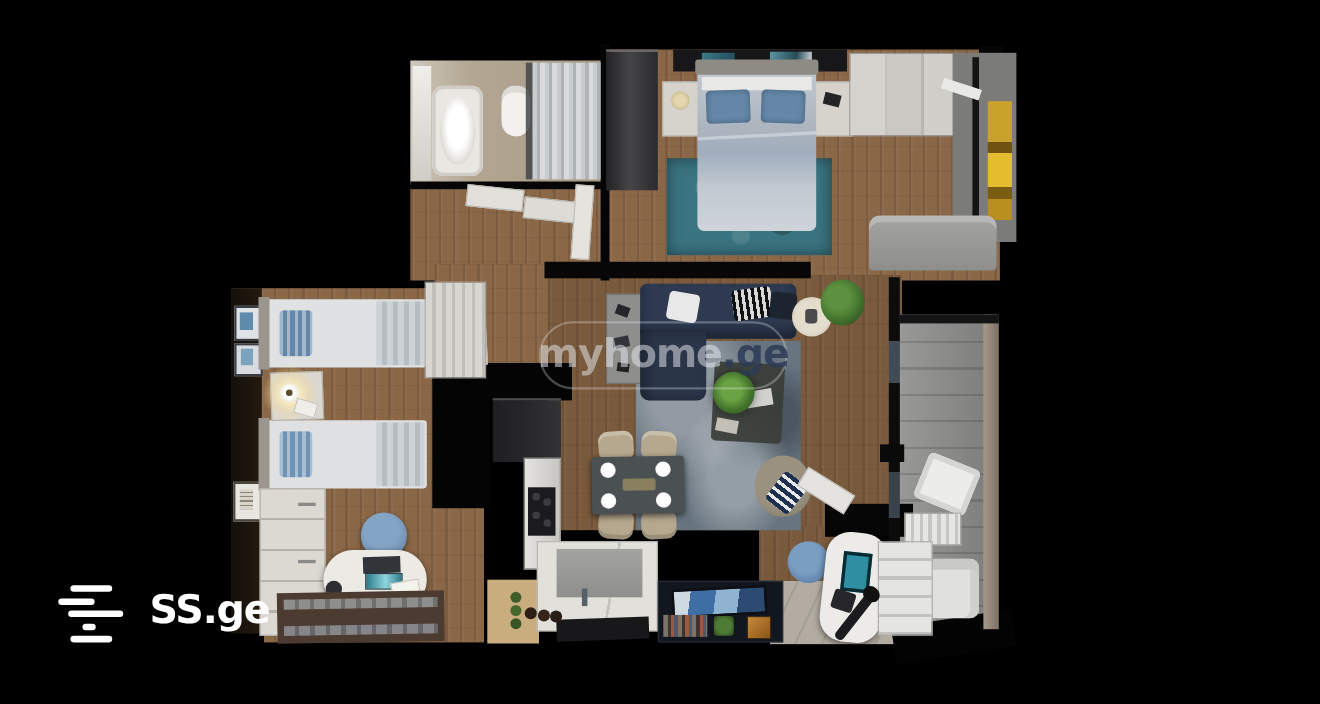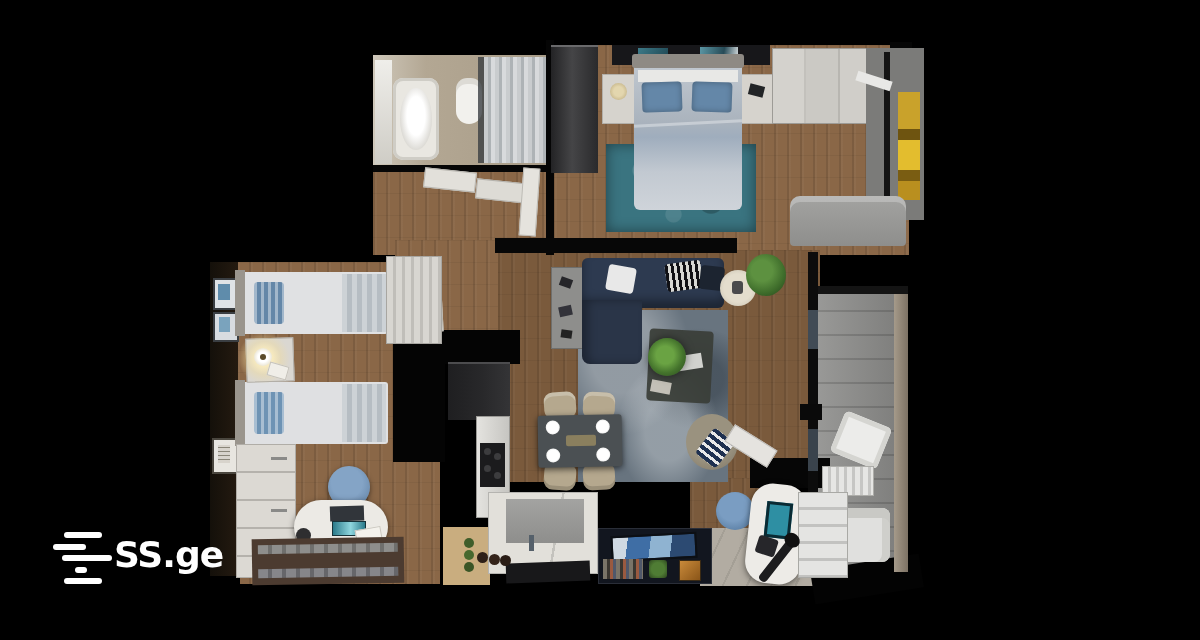--- a/index.html
+++ b/index.html
@@ -24,21 +24,21 @@
       linear-gradient(90deg, rgba(255,255,255,0.10), rgba(0,0,0,0.12));
   }
   .watermark{
     display:flex;align-items:center;justify-content:center;
     border:2px solid rgba(235,238,242,0.30);border-radius:999px;
     font-weight:bold;font-size:36px;letter-spacing:-1px;line-height:1;
     z-index:50;
   }
   .watermark .brand{color:rgba(228,232,238,0.52);}
   .watermark .dom{color:var(--watermark_ge);opacity:0.85;}
-  .logo{display:flex;align-items:center;z-index:60;}
+  .logo{display:flex;align-items:center;gap:22px;z-index:60;}
   .logo-bars{position:relative;width:62px;height:56px;}
   .logo-bars span{position:absolute;height:6px;border-radius:3px;background:#ffffff;}
   .logo-text{color:#ffffff;font-weight:bold;font-size:36px;letter-spacing:-1px;}
 </style>
 </head>
 <body>
 
 <div class="scene">
 
   <div class="abs wood" style="left:210px;top:262px;width:230px;height:322px;background-color:var(--wood_floor);"></div>
@@ -234,20 +234,24 @@
   <div class="abs" style="left:716px;top:492px;width:38px;height:38px;border-radius:50%;background:radial-gradient(circle at 45% 40%, #7a9dc2 45%, #4a6f95);"></div>
   <div class="abs" style="left:748px;top:484px;width:56px;height:100px;background:#edebe7;border-radius:22px;transform:rotate(6deg);box-shadow:0 2px 6px rgba(0,0,0,0.5);">
     <div class="abs" style="left:16px;top:18px;width:20px;height:30px;background:#2e8fa3;border:3px solid #0a2a33;"></div>
     <div class="abs" style="left:10px;top:54px;width:20px;height:18px;background:#26262a;transform:rotate(12deg);border-radius:3px;"></div>
   </div>
   <div class="abs" style="left:798px;top:492px;width:48px;height:84px;background:repeating-linear-gradient(180deg,#e4e4e2 0 14px,#c2c2c0 14px 17px);border:1px solid #a9a9a5;"></div>
   <div class="abs" style="left:772px;top:536px;width:9px;height:50px;background:#1c1c1e;transform:rotate(38deg);border-radius:4px;">
     <div class="abs" style="left:-4px;top:-8px;width:16px;height:14px;border-radius:50%;background:#111;"></div>
   </div>
 
+  <div class="abs watermark" style="left:490px;top:292px;width:222px;height:58px;">
+    <span class="brand">myhome</span>
+      <span class="dom">.ge</span>
+  </div>
 
   <div class="abs logo" style="left:52px;top:526px;">
     <div class="logo-bars">
       <span style="left:12px;top:6px;width:38px;"></span>
       <span style="left:1px;top:18px;width:33px;"></span>
       <span style="left:10px;top:29px;width:50px;"></span>
       <span style="left:23px;top:41px;width:12px;"></span>
       <span style="left:12px;top:52px;width:38px;"></span>
     </div>
     <div class="logo-text">SS.ge</div>

